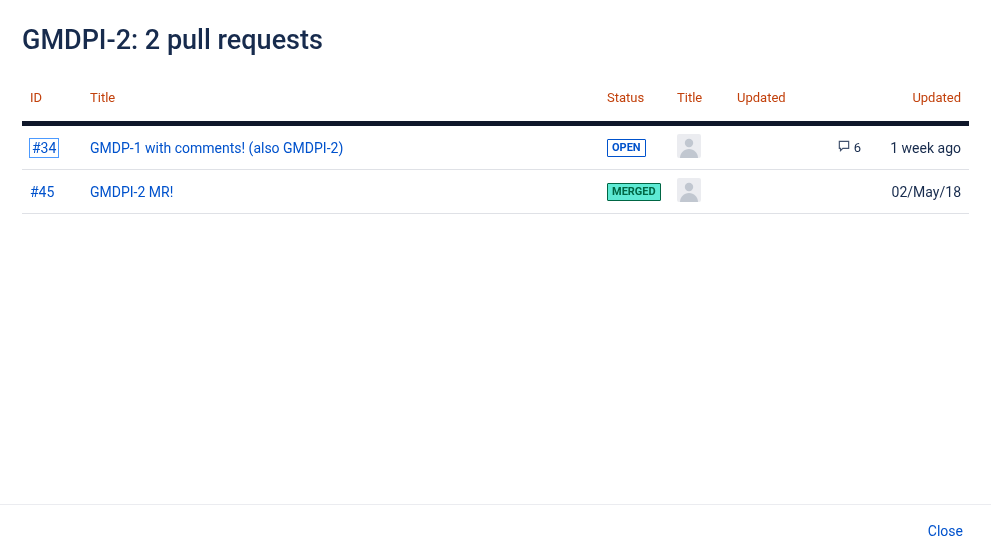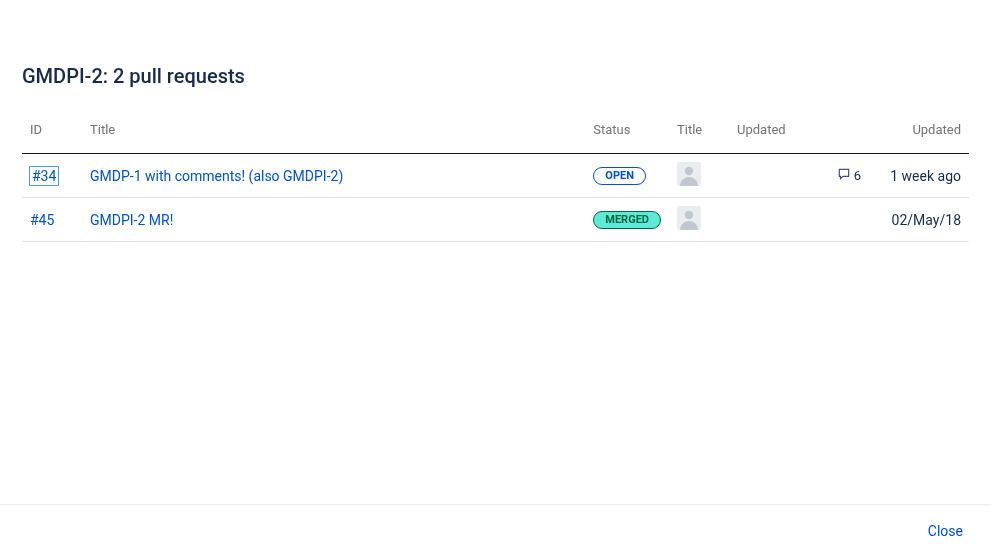--- a/index.html
+++ b/index.html
@@ -8,38 +8,37 @@
     background: #fff;
     color: #172B4D;
     width: 991px;
     height: 557px;
     position: relative;
   }
   .content {
     padding: 24px 22px 0 22px;
   }
   h2.title {
-    font-size: 20px;
+    font-size: 27px;
     font-weight: 500;
     color: #172B4D;
     margin-bottom: 28px;
-    margin-top: 40px;
   }
   table {
     width: 100%;
     border-collapse: collapse;
     font-size: 14px;
   }
   thead th {
     text-align: left;
     font-weight: 400;
-    color: #737373;
+    color: #c2410c;
     font-size: 13px;
     padding: 6px 8px 16px 8px;
-    border-bottom: 1px solid #0f172a;
+    border-bottom: 5px solid #0f172a;
   }
   tbody td {
     padding: 8px;
     border-bottom: 1px solid #DFE1E6;
     vertical-align: middle;
     color: #172B4D;
     height: 40px;
   }
   tbody tr:last-child td { border-bottom: 1px solid #DFE1E6; }
   .col-id { width: 60px; }
@@ -56,22 +55,22 @@
   .id-focused {
     outline: 1px solid #4C9AFF;
     outline-offset: 0px;
     padding: 1px 2px;
     display: inline-block;
   }
   .lozenge {
     display: inline-block;
     font-size: 11px;
     font-weight: 700;
-    padding: 1px 11px;
-    border-radius: 9px;
+    padding: 1px 4px;
+    border-radius: 1px;
     line-height: 14px;
   }
   .lozenge-open {
     color: #0052CC;
     border: 1px solid #0052CC;
     background: #fff;
   }
   .lozenge-merged {
     color: #006644;
     border: 1px solid #006644;

